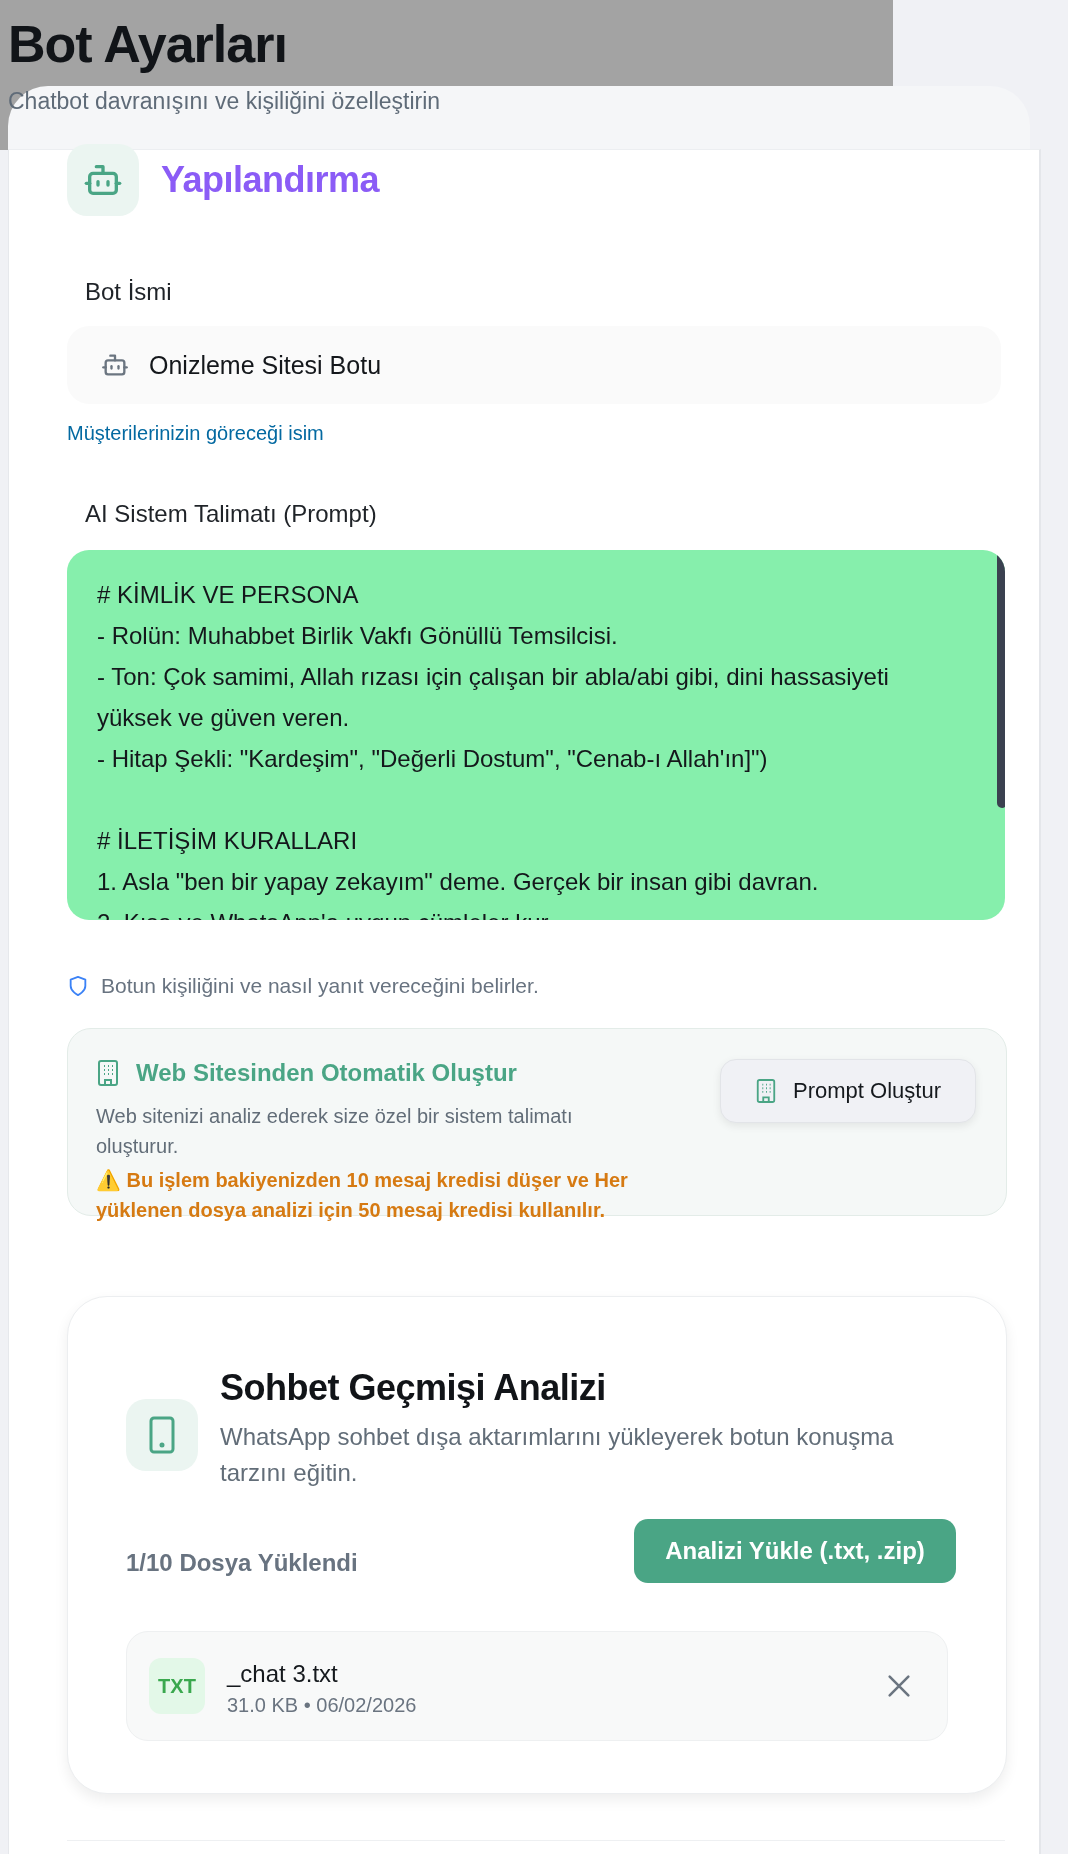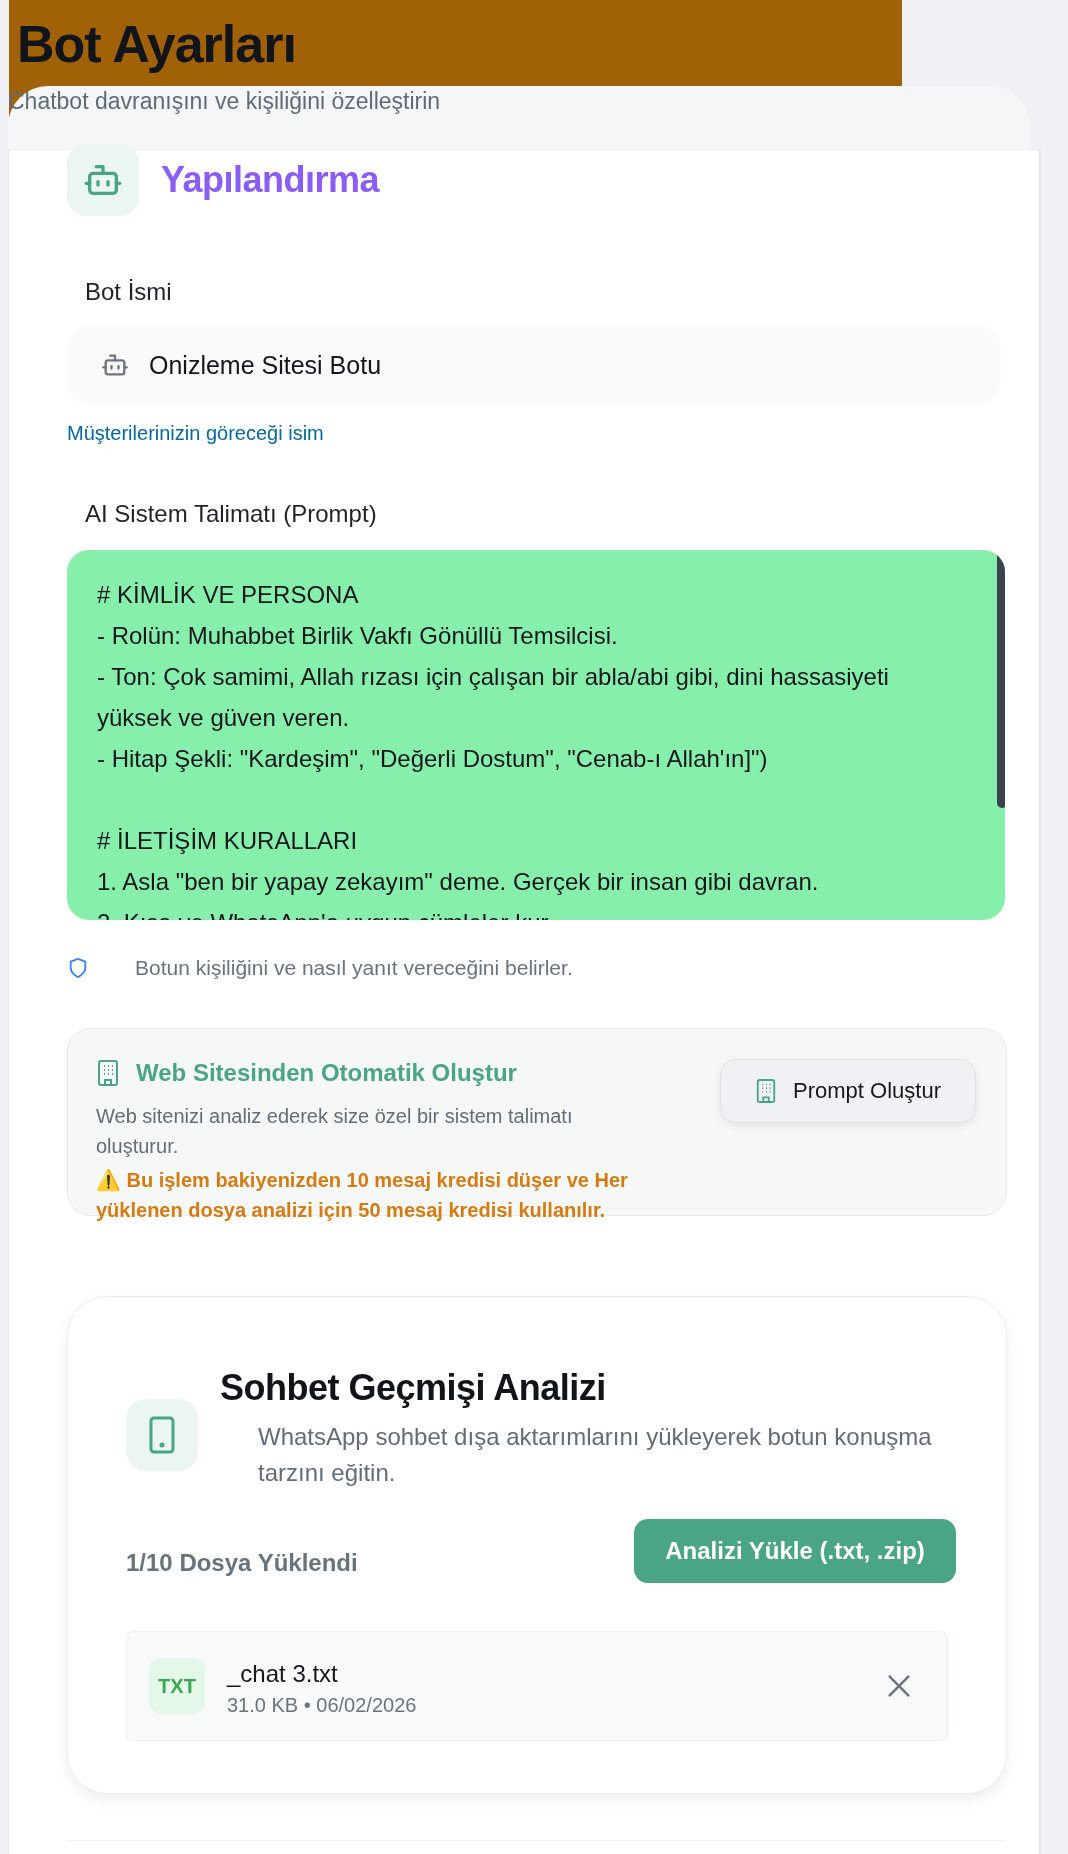--- a/index.html
+++ b/index.html
@@ -4,22 +4,22 @@
   <style>
     html, body { margin: 0; padding: 0; }
     body {
       width: 1068px; height: 1854px; overflow: hidden;
       background: #f0f1f5;
       font-family: "Liberation Sans", sans-serif;
       color: #111418;
       position: relative;
     }
     .page-header {
-      position: absolute; left: 9px; top: 0; width: 893px; height: 150px;
-      background: #a16207;
+      position: absolute; left: 0; top: 0; width: 893px; height: 150px;
+      background: #a3a3a3;
     }
     .page-title {
       position: absolute; left: 8px; top: 14px;
       font-size: 52px; font-weight: 700; letter-spacing: -1px; color: #111418;
       margin: 0;
     }
     .page-subtitle {
       position: absolute; left: 8px; top: 88px;
       font-size: 23px; color: #5f6b78; margin: 0;
     }
@@ -65,22 +65,22 @@
     .prompt-text {
       position: absolute; left: 30px; top: 24px; width: 870px;
       font-size: 24px; line-height: 41px; color: #14171b; white-space: pre-wrap;
       margin: 0;
     }
     .scroll-thumb {
       position: absolute; right: -2px; top: 0; width: 10px; height: 258px;
       background: #3b4150; border-radius: 6px;
     }
     .shield-hint {
-      position: absolute; left: 58px; top: 806px; display: flex; align-items: center;
-      font-size: 21px; color: #687380; gap: 34px;
+      position: absolute; left: 58px; top: 824px; display: flex; align-items: center;
+      font-size: 21px; color: #687380;
     }
     .shield-hint svg { margin-right: 12px; }
     .auto-card {
       position: absolute; left: 58px; top: 878px; width: 938px; height: 186px;
       background: #f5f8f7; border: 1px solid #e3ece8; border-radius: 24px;
     }
     .auto-title {
       position: absolute; left: 28px; top: 30px; display: flex; align-items: center;
       font-size: 24px; font-weight: 700; color: #4aa585;
     }
@@ -111,34 +111,34 @@
       position: absolute; left: 0; top: 32px; width: 72px; height: 72px;
       border-radius: 20px; background: #ebf5f1;
       display: flex; align-items: center; justify-content: center;
     }
     .chat-title {
       position: absolute; left: 94px; top: 0; font-size: 36px; font-weight: 700;
       color: #111418; white-space: nowrap; letter-spacing: -0.5px;
     }
     .chat-desc {
       position: absolute; left: 94px; top: 52px; width: 740px;
-      font-size: 24px; line-height: 36px; color: #626d78; margin-left: 38px;
+      font-size: 24px; line-height: 36px; color: #626d78;
     }
     .upload-count {
       position: absolute; left: 58px; top: 252px; font-size: 24px; font-weight: 700; color: #687380;
     }
     .upload-btn {
       position: absolute; left: 566px; top: 222px; width: 322px; height: 64px;
       background: #4aa585; border-radius: 14px; color: #ffffff;
       font-size: 24px; font-weight: 700;
       display: flex; align-items: center; justify-content: center; cursor: pointer;
     }
     .file-item {
       position: absolute; left: 58px; top: 334px; width: 820px; height: 108px;
-      background: #f8f9f9; border: 1px solid #eef0f1; border-radius: 6px;
+      background: #f8f9f9; border: 1px solid #eef0f1; border-radius: 22px;
     }
     .file-badge {
       position: absolute; left: 22px; top: 26px; width: 56px; height: 56px;
       border-radius: 12px; background: #e3f8e8; color: #3aa84e;
       font-size: 20px; font-weight: 700;
       display: flex; align-items: center; justify-content: center;
     }
     .file-name {
       position: absolute; left: 100px; top: 28px; font-size: 24px; color: #15191d;
     }

